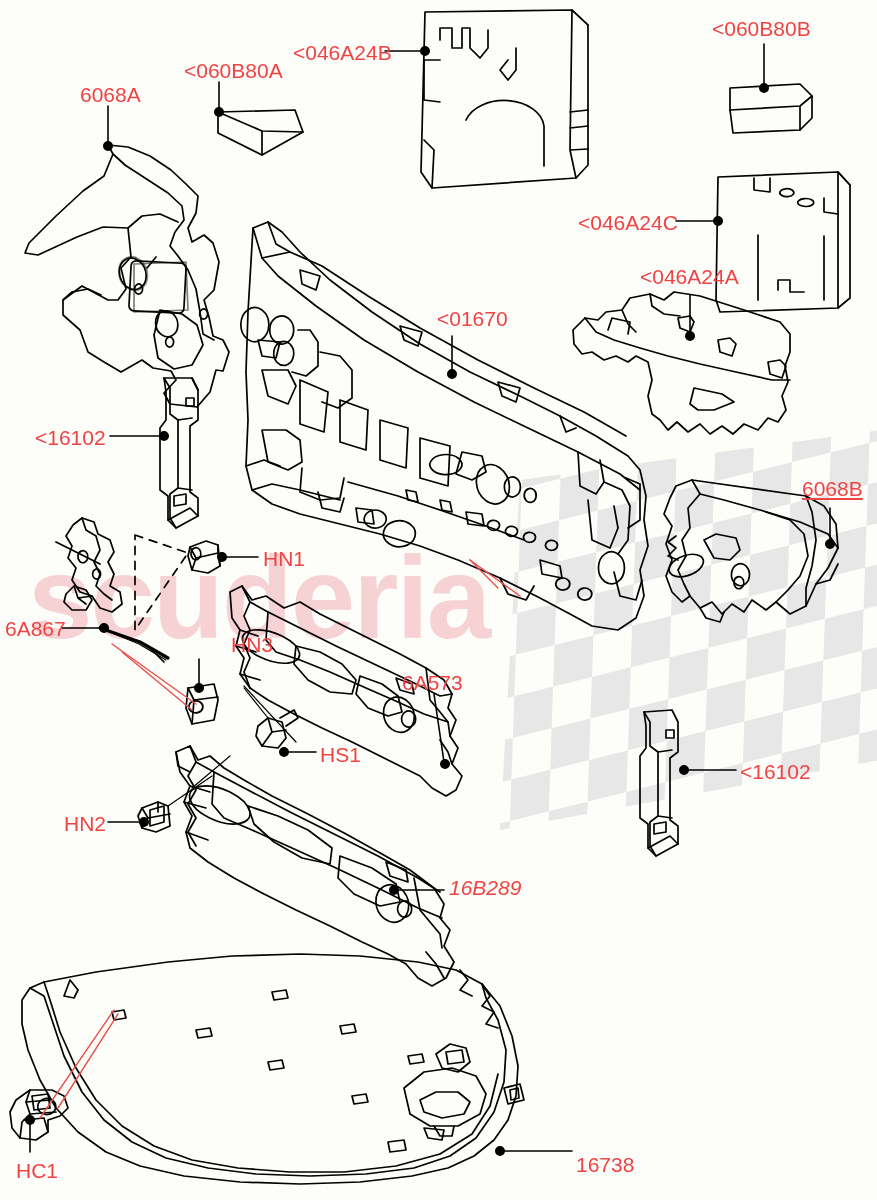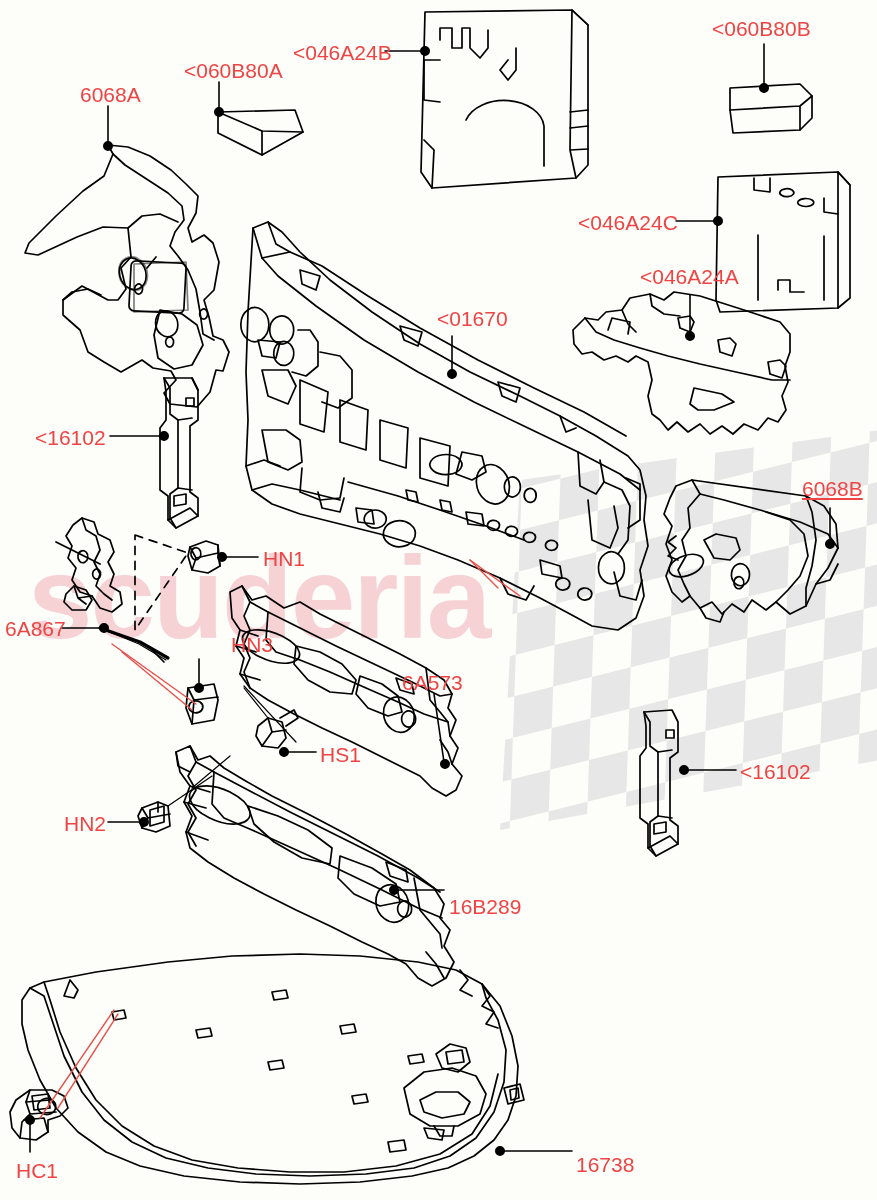--- a/index.html
+++ b/index.html
@@ -469,18 +469,18 @@
     <div class="lbl" style="left:437px;top:308px;">&lt;01670</div>
     <div class="lbl" style="left:35px;top:427px;">&lt;16102</div>
     <div class="lbl" style="left:802px;top:478px;text-decoration:underline;">6068B</div>
     <div class="lbl" style="left:263px;top:548px;">HN1</div>
     <div class="lbl" style="left:5px;top:618px;text-align:center;">6A867</div>
     <div class="lbl" style="left:184px;top:634px;margin-left:47px;">HN3</div>
     <div class="lbl" style="left:402px;top:672px;">6A573</div>
     <div class="lbl" style="left:320px;top:744px;">HS1</div>
     <div class="lbl" style="left:740px;top:761px;">&lt;16102</div>
     <div class="lbl" style="left:64px;top:813px;">HN2</div>
-    <div class="lbl" style="left:449px;top:896px;">16B289</div>
+    <div class="lbl" style="left:449px;top:877px;font-style:italic;">16B289</div>
     <div class="lbl" style="left:16px;top:1160px;">HC1</div>
     <div class="lbl" style="left:576px;top:1141px;margin-top:13px;">16738</div>
   </div>
 
 </div>
 
 </body></html>

